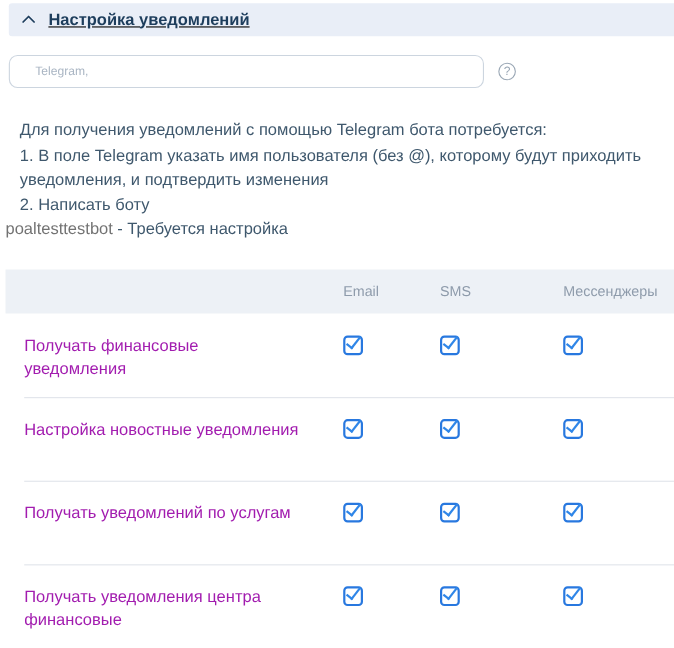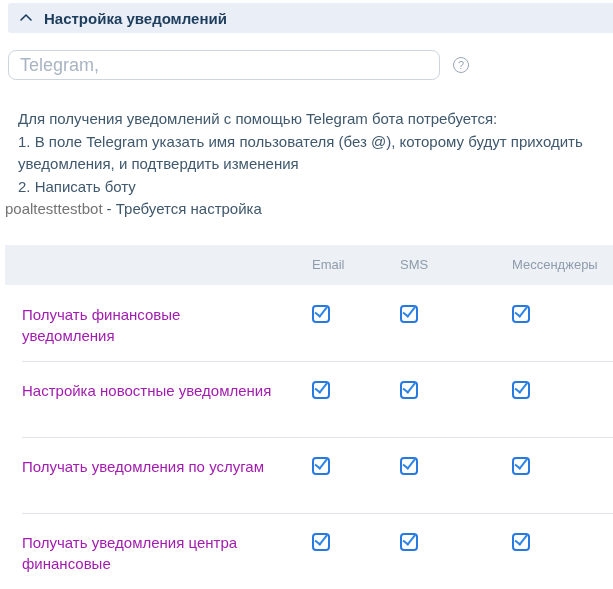--- a/index.html
+++ b/index.html
@@ -13,42 +13,43 @@
   
   .section-header {
     margin: 3px 0 0 8px;
     height: 30px;
     background: #e9eef7;
     border-radius: 3px 0 0 3px;
     display: flex;
     align-items: center;
     padding-left: 11px;
     cursor: pointer;
+    text-decoration: underline;
   }
   .chevron { display: inline-flex; width: 14px; height: 14px; align-items: center; }
   .section-title {
     margin-left: 11px;
     font-size: 15px;
     font-weight: bold;
     color: #1d3d5c;
   }
 
   
   .input-row {
     margin: 17px 0 0 8px;
     display: flex;
     align-items: center;
   }
   .tg-input {
     width: 432px;
     height: 30px;
     border: 1px solid #ccd5df;
     border-radius: 8px;
-    padding: 0 11px;
-    font-size: 18px;
+    padding: 0 23px;
+    font-size: 11px;
     color: #3f586d;
     font-family: "Liberation Sans", "DejaVu Sans", sans-serif;
     outline: none;
     background: #fff;
   }
   .tg-input::placeholder { color: #a9b5c3; opacity: 1; }
   .help-icon {
     margin-left: 13px;
     width: 16px; height: 16px;
     border: 1px solid #9aa7b5;
@@ -180,21 +181,21 @@
     </div>
 
     <div class="t-row">
       <div class="row-label">Настройка новостные уведомления</div>
       <span class="checkbox checked"></span>
       <span class="checkbox checked"></span>
       <span class="checkbox checked"></span>
     </div>
 
     <div class="t-row">
-      <div class="row-label">Получать уведомления по услугам</div>
+      <div class="row-label">Получать уведомлений по услугам</div>
       <span class="checkbox checked"></span>
       <span class="checkbox checked"></span>
       <span class="checkbox checked"></span>
     </div>
 
     <div class="t-row">
       <div class="row-label">Получать уведомления центра
 финансовые</div>
       <span class="checkbox checked"></span>
       <span class="checkbox checked"></span>

